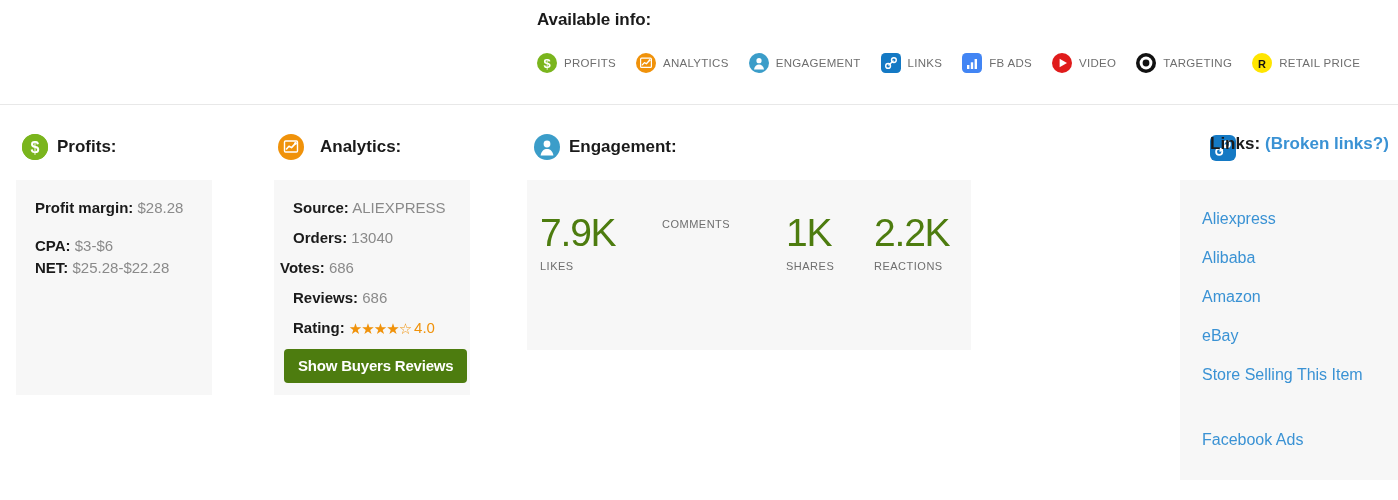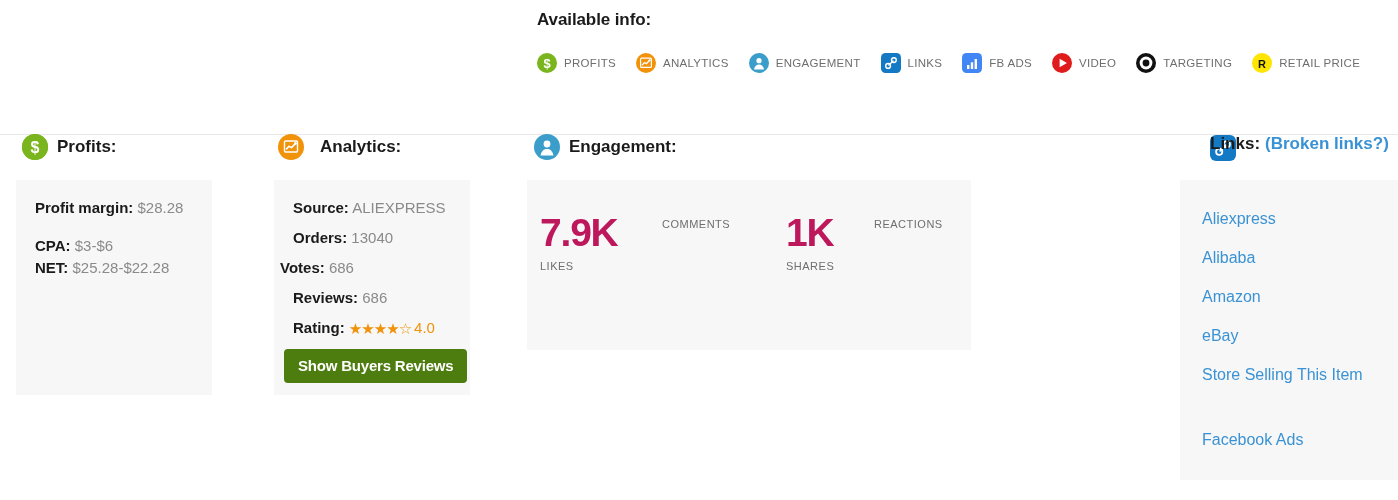--- a/index.html
+++ b/index.html
@@ -9,21 +9,21 @@
     background: #ffffff;
     font-family: "Liberation Sans", sans-serif;
     overflow: hidden;
   }
 
   
   .header {
     position: absolute;
     left: 0; top: 0;
     width: 1398px;
-    height: 135px;
+    height: 105px;
     border-bottom: 1px solid #e8e8e8;
     background: #ffffff;
   }
   .header-title {
     position: absolute;
     left: 537px; top: 10px;
     font-size: 17px;
     font-weight: bold;
     color: #1a1a1a;
     letter-spacing: -0.1px;
@@ -125,22 +125,22 @@
   
   #engagement-head { left: 534px; top: 134px; }
   #engagement-panel { left: 527px; top: 180px; width: 444px; height: 170px; }
   .stat {
     position: absolute;
     top: 212px;
     text-align: left;
   }
   .stat-val {
     font-size: 39px;
-    font-weight: bold;
-    color: #be185d;
+    font-weight: normal;
+    color: #4d7c0f;
     line-height: 42px;
     letter-spacing: -1.2px;
   }
   .stat-lbl {
     font-size: 11px;
     color: #6e6e6e;
     letter-spacing: 0.5px;
     margin-top: 6px;
   }
 
@@ -321,20 +321,21 @@
   <div class="stat-lbl">LIKES</div>
 </div>
 <div class="stat" style="left:662px;">
   <div class="stat-lbl">COMMENTS</div>
 </div>
 <div class="stat" style="left:786px;">
   <div class="stat-val">1K</div>
   <div class="stat-lbl">SHARES</div>
 </div>
 <div class="stat" style="left:874px;">
+  <div class="stat-val">2.2K</div>
   <div class="stat-lbl">REACTIONS</div>
 </div>
 
 <div class="panel" id="links-panel"></div>
 <div id="links-icon-wrap">
   <span class="ic ic-lg ic-sq">
     <svg width="26" height="26" viewBox="0 0 26 26">
       <rect x="0" y="0" width="26" height="26" rx="6" fill="#1479c4"></rect>
       <g stroke="#ffffff" stroke-width="1.8" fill="none" stroke-linecap="round">
         <path d="M10.2 15.8 L15.8 10.2"></path>

